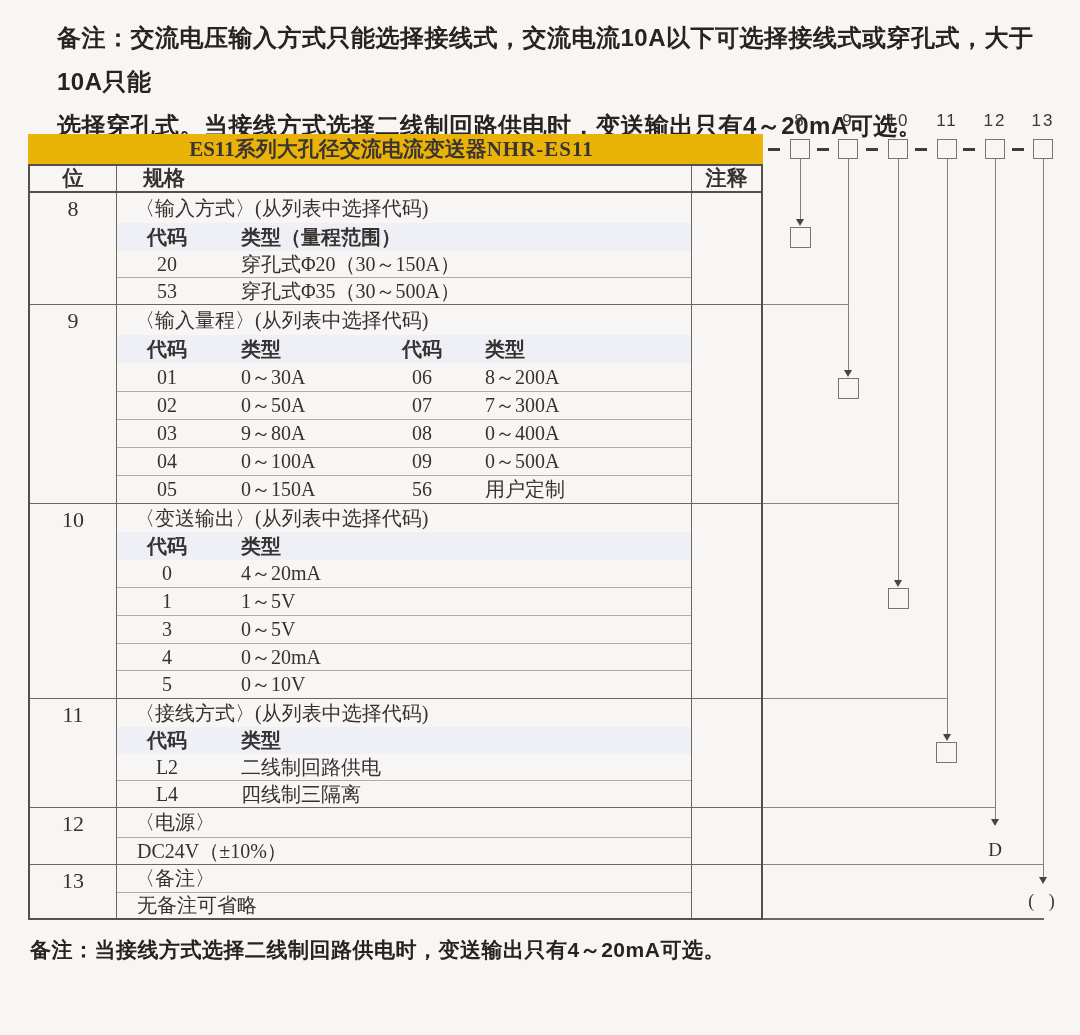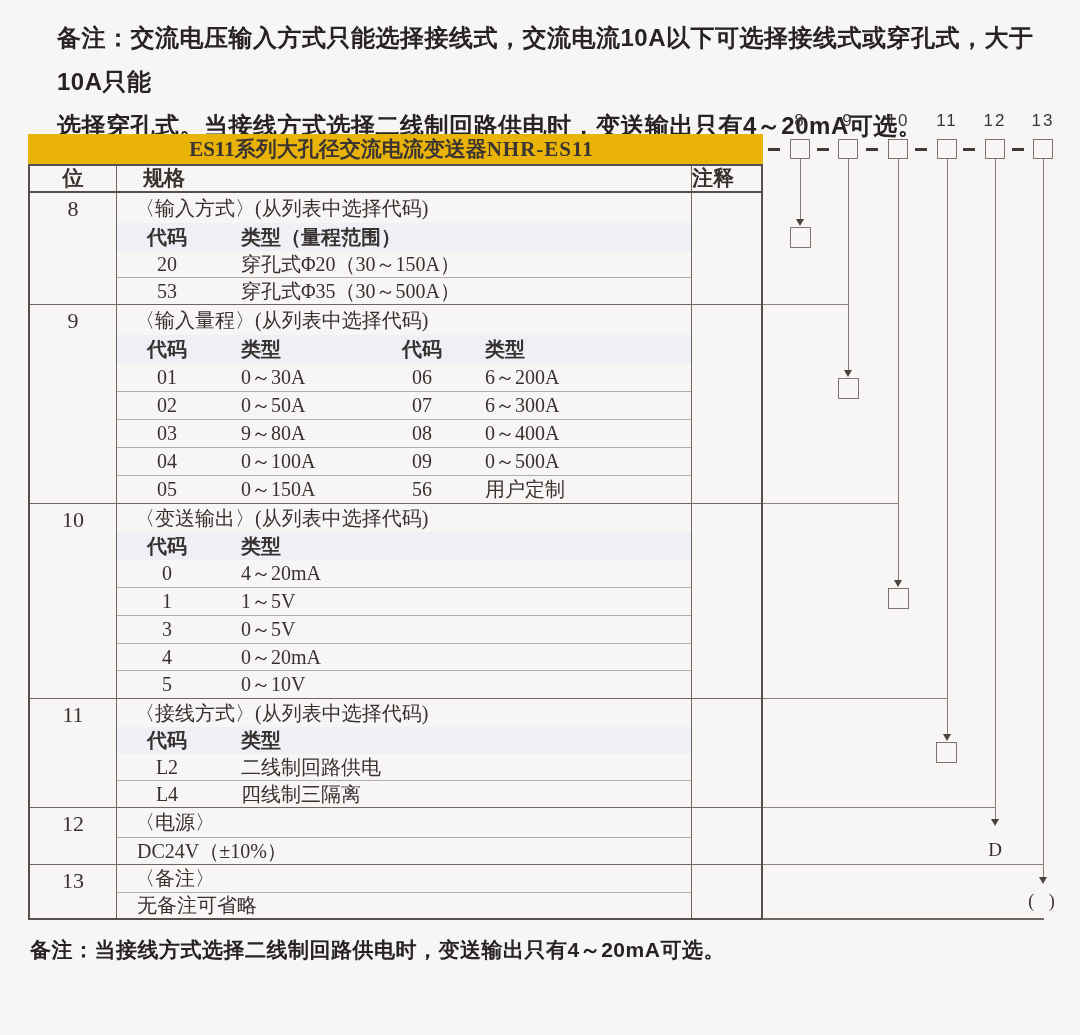--- a/index.html
+++ b/index.html
@@ -32,21 +32,21 @@
   .title-band .t-left  { font-size:21px; font-weight:bold; color:#3a3433; }
   .title-band .t-right { font-size:21px; font-weight:bold; color:#3a3433; letter-spacing:1px; }
   
   .tbl {
     position:absolute; left:28px; top:164px; width:735px; height:756px;
     border:2px solid #55504d; background:#f7f6f4;
   }
   .hdr-row { display:flex; height:27px; border-bottom:2px solid #55504d; font-weight:bold; font-size:21px; }
   .hdr-pos  { width:87px; border-right:1px solid #6e6663; text-align:center; line-height:25px; }
   .hdr-spec { width:575px; border-right:1px solid #6e6663; padding-left:26px; line-height:25px; }
-  .hdr-note { flex:1; text-align:left; line-height:25px; }
+  .hdr-note { flex:1; text-align:center; line-height:25px; }
   .section { display:flex; border-top:1px solid #6e6663; }
   .section.first { border-top:none; }
   .pos-cell {
     width:87px; border-right:1px solid #6e6663; text-align:center;
     font-size:22px; padding-top:3px;
   }
   .spec-cell { width:575px; border-right:1px solid #6e6663; }
   .note-cell { flex:1; }
   .sec-title { display:flex; align-items:center; padding-left:18px; font-size:20px; }
   .sub-row   { position:relative; background:#eef0f6; font-weight:bold; font-size:20px; }
@@ -126,27 +126,27 @@
       <div class="sub-row" style="height:28px">
         <span class="c1">代码</span>
         <span class="t1">类型</span>
         <span class="c2">代码</span>
         <span class="t2">类型</span>
       </div>
       <div class="val-row" style="height:28px">
         <span class="c1">01</span>
         <span class="t1">0～30A</span>
         <span class="c2">06</span>
-        <span class="t2">6～200A</span>
+        <span class="t2">8～200A</span>
       </div>
       <div class="val-row sep" style="height:28px">
         <span class="c1">02</span>
         <span class="t1">0～50A</span>
         <span class="c2">07</span>
-        <span class="t2">6～300A</span>
+        <span class="t2">7～300A</span>
       </div>
       <div class="val-row sep" style="height:28px">
         <span class="c1">03</span>
         <span class="t1">9～80A</span>
         <span class="c2">08</span>
         <span class="t2">0～400A</span>
       </div>
       <div class="val-row sep" style="height:28px">
         <span class="c1">04</span>
         <span class="t1">0～100A</span>

